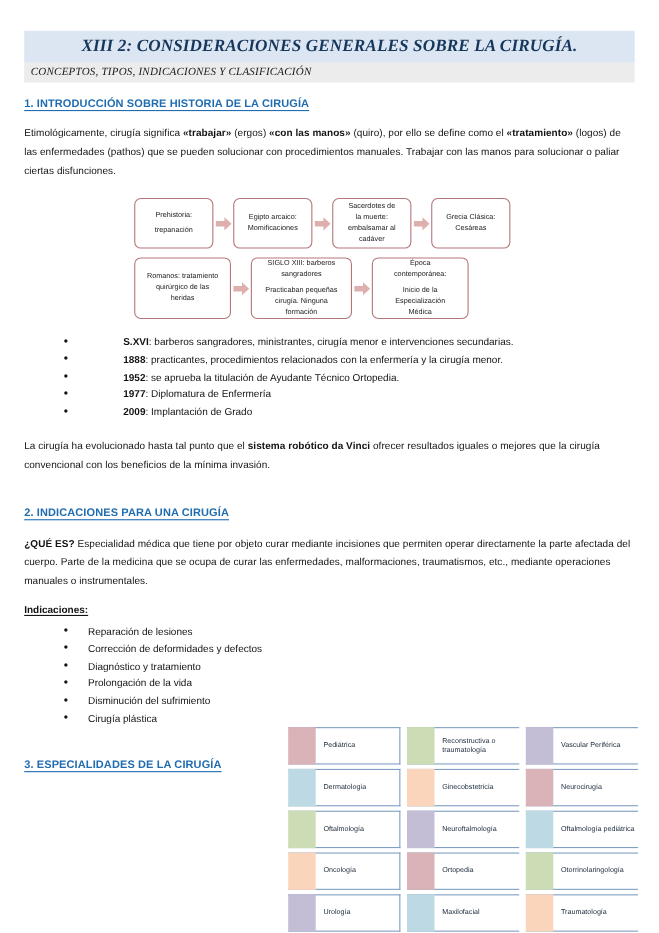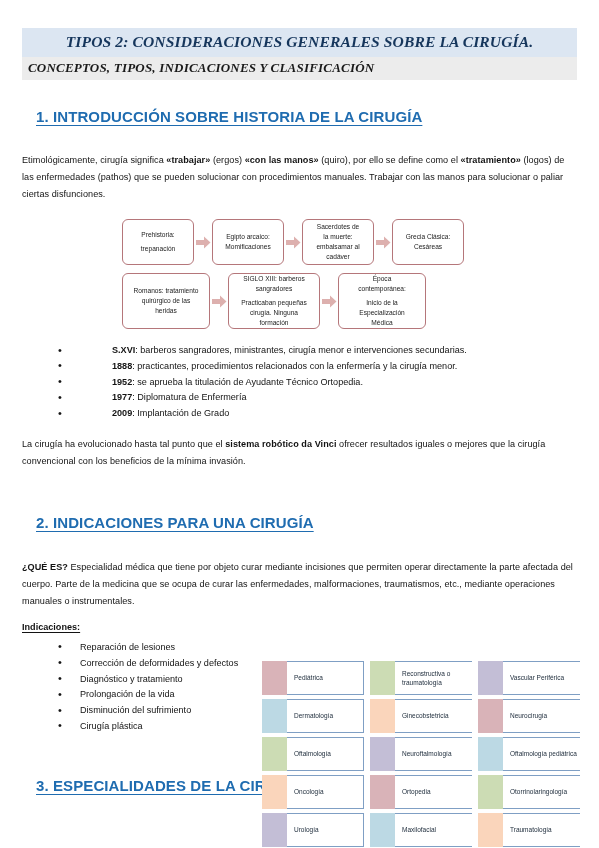--- a/index.html
+++ b/index.html
@@ -39,35 +39,35 @@
     letter-spacing: 0.1px;
     white-space: nowrap;
   }
   .subtitle-band {
     background: #ececec;
     padding: 3px 6px 4px 6px;
   }
   .subtitle-band .doc-subtitle {
     font-family: "Liberation Serif", serif;
     font-style: italic;
-    font-weight: bold;
-    font-size: 13px;
+    font-weight: normal;
+    font-size: 10px;
     color: #1a1a1a;
     letter-spacing: 0.2px;
   }
 
   
   h2.section-heading {
     font-family: "Liberation Sans", sans-serif;
-    font-size: 15px;
+    font-size: 10px;
     font-weight: bold;
     color: #1f6cb0;
     text-decoration: underline;
     text-underline-offset: 2.5px;
-    margin: 14px;
+    margin: 0;
     padding: 0;
     letter-spacing: 0.1px;
   }
 
   
   p.body-text {
     font-size: 9.1px;
     line-height: 17px;
     margin: 0;
     color: #131313;
@@ -189,21 +189,21 @@
     color: #22303f;
   }
   .col-end { border-right: 1.1px solid #7f9fc4; }
 </style>
 </head>
 <body>
 
 <div class="page">
 
   <div class="title-band">
-    <div class="doc-title">TIPOS 2: CONSIDERACIONES GENERALES SOBRE LA CIRUGÍA.</div>
+    <div class="doc-title">XIII 2: CONSIDERACIONES GENERALES SOBRE LA CIRUGÍA.</div>
   </div>
   <div class="subtitle-band">
     <div class="doc-subtitle">CONCEPTOS, TIPOS, INDICACIONES Y CLASIFICACIÓN</div>
   </div>
 
   <div style="height:14px"></div>
   <h2 class="section-heading">1. INTRODUCCIÓN SOBRE HISTORIA DE LA CIRUGÍA</h2>
 
   <div style="height:13px"></div>
   <p class="body-text"><span>Etimológicamente, cirugía significa </span><b>«trabajar»</b><span> (ergos) </span><b>«con las manos»</b><span> (quiro), por ello se define como el </span><b>«tratamiento»</b><span> (logos) de las enfermedades (pathos) que se pueden solucionar con procedimientos manuales. Trabajar con las manos para solucionar o paliar ciertas disfunciones.</span></p>

